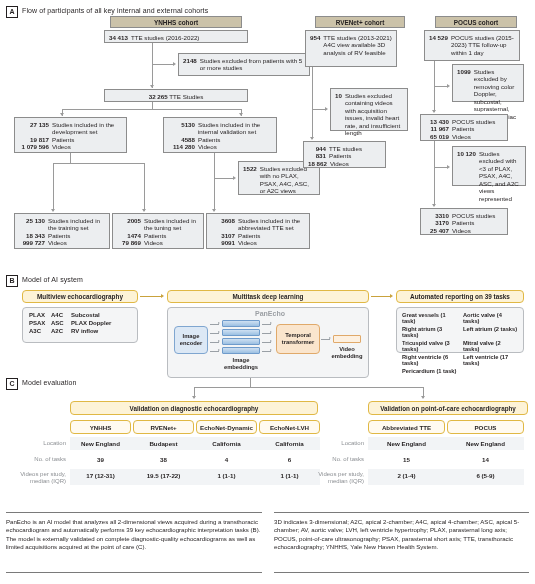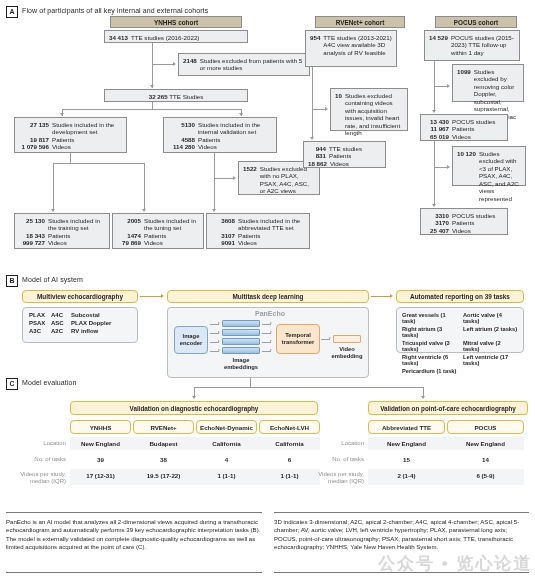--- a/index.html
+++ b/index.html
@@ -479,15 +479,14 @@
   <div class="cval" style="left:368px;top:472px;width:77px;">2 (1-4)</div>
   <div class="cval" style="left:447px;top:472px;width:77px;">6 (5-9)</div>
 
   <div class="fn-rule" style="left:6px;top:512px;width:256px;"></div>
   <div class="fn-rule" style="left:274px;top:512px;width:255px;"></div>
   <div class="fn" style="left:6px;top:518px;width:256px;">PanEcho is an AI model that analyzes all 2-dimensional views acquired during a transthoracic echocardiogram and automatically performs 39 key echocardiographic interpretation tasks (B). The model is externally validated on complete diagnostic-quality echocardiograms as well as limited acquisitions acquired at the point of care (C).</div>
   <div class="fn" style="left:274px;top:518px;width:255px;">3D indicates 3-dimensional; A2C, apical 2-chamber; A4C, apical 4-chamber; ASC, apical 5-chamber; AV, aortic valve; LVH, left ventricle hypertrophy; PLAX, parasternal long axis; POCUS, point-of-care ultrasonography; PSAX, parasternal short axis; TTE, transthoracic echocardiography; YNHHS, Yale New Haven Health System.</div>
   <div class="fn-rule" style="left:6px;top:572px;width:256px;"></div>
   <div class="fn-rule" style="left:274px;top:572px;width:255px;"></div>
 
-  <div class="wm" style="left:378px;top:552px;">公众号 • 览心论道</div>
 
 </div>
 
 </body></html>

